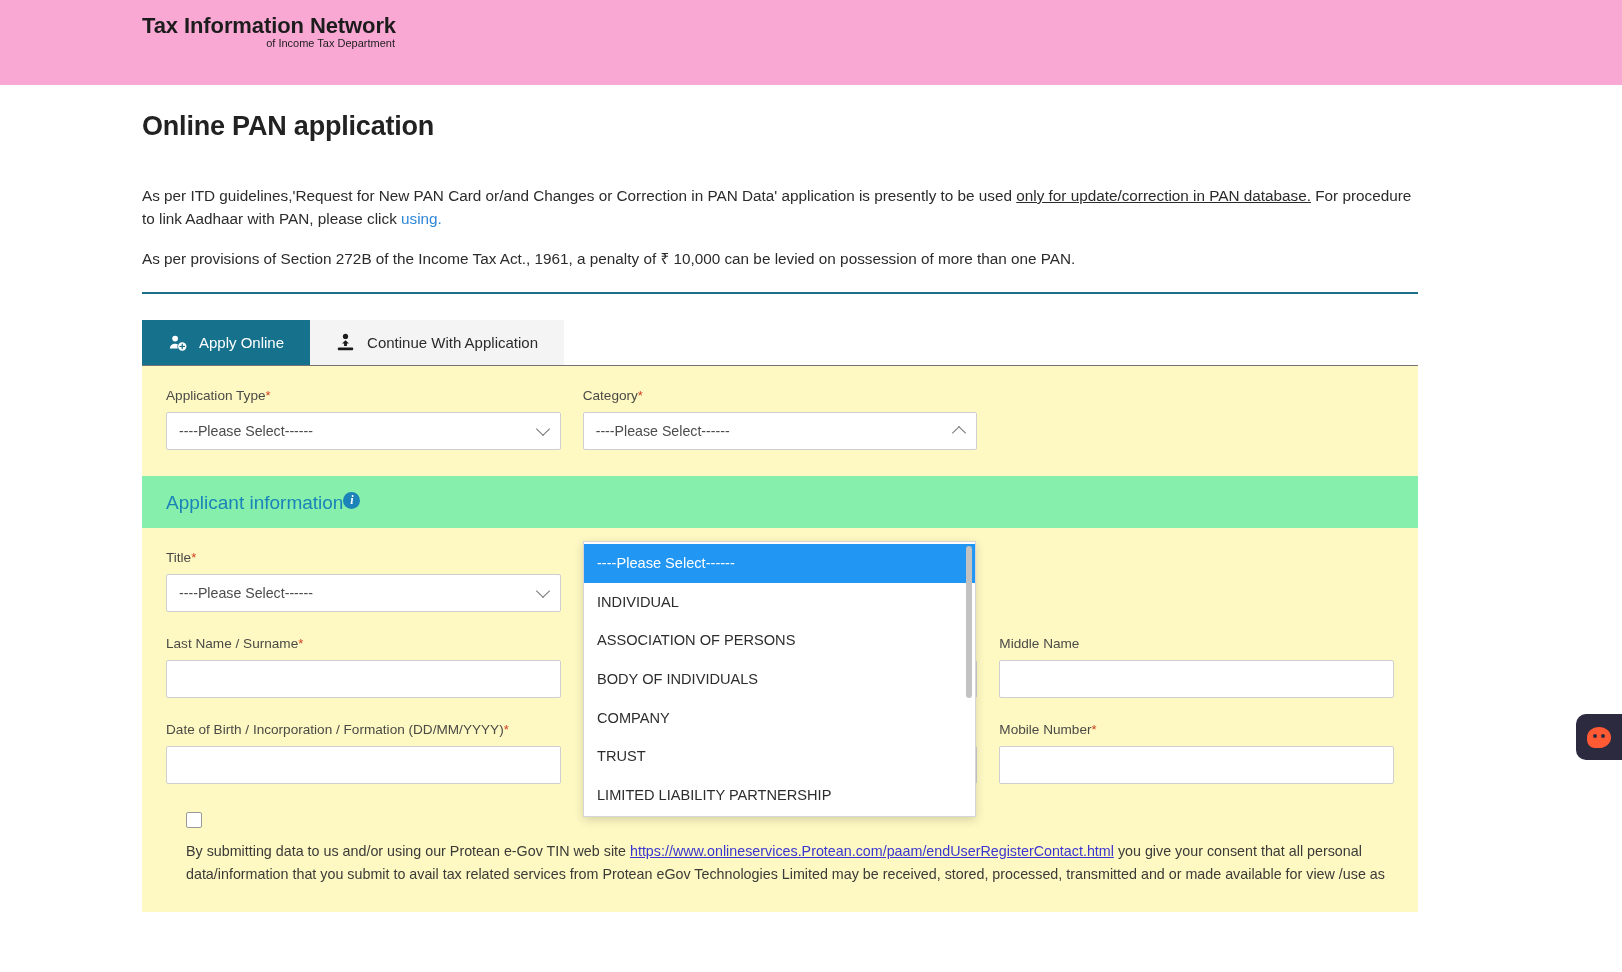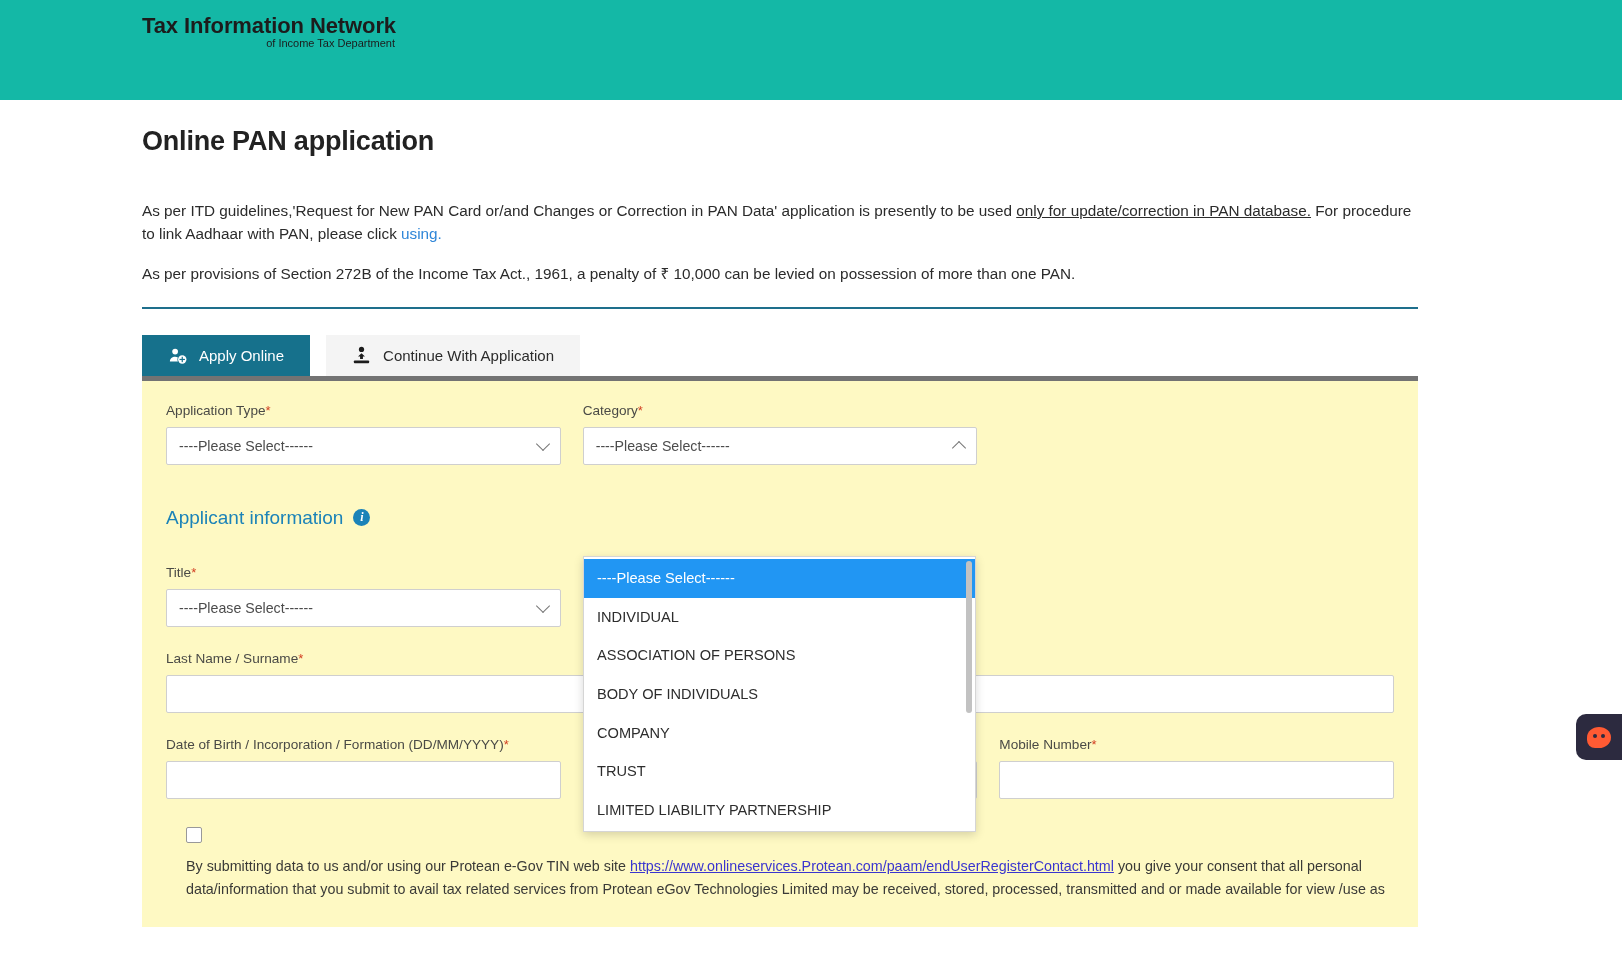--- a/index.html
+++ b/index.html
@@ -7,22 +7,22 @@
     margin: 0; padding: 0;
     width: 1622px; height: 972px;
     background: #ffffff;
     font-family: "Liberation Sans", sans-serif;
     overflow: hidden;
   }
 
   
   .site-header {
     width: 100%;
-    height: 100px;
-    background: #14b8a6;
+    height: 85px;
+    background: #f9a8d4;
     position: relative;
   }
   .logo-block {
     position: absolute;
     left: 142px;
     top: 14px;
     color: #1c1c1c;
     line-height: 1.06;
   }
   .logo-line1 {
@@ -81,24 +81,23 @@
 
   .divider {
     border-bottom: 2px solid #1e6f8c;
     margin-top: 22px;
   }
 
   
   .tabs {
     display: flex;
     align-items: stretch;
-    border-bottom: 5px solid #737373;
+    border-bottom: 1px solid #737373;
     height: 46px;
     margin-top: 26px;
-    gap: 16px;
   }
   .tab {
     display: flex;
     align-items: center;
     gap: 12px;
     padding: 0 26px;
     font-size: 15px;
     cursor: pointer;
     user-select: none;
   }
@@ -155,25 +154,25 @@
     width: 10px; height: 10px;
     border-right: 1.6px solid #777;
     border-bottom: 1.6px solid #777;
     transform: translateY(-70%) rotate(45deg);
   }
   .chev.up {
     transform: translateY(-30%) rotate(-135deg);
   }
 
   .section-head {
-    background: #fef9c3;
+    background: #86efac;
     padding: 16px 24px 14px 24px;
     display: flex;
-    align-items: center;
-    gap: 10px;
+    align-items: flex-start;
+    gap: 0;
     font-size: 19px;
     color: #1b83b8;
   }
   .info-icon {
     width: 17px; height: 17px;
     border-radius: 50%;
     background: #1b83b8;
     color: #fff;
     font-size: 12px;
     font-weight: bold;
@@ -386,20 +385,28 @@
           </div>
         </div>
         <div class="field">
           <div class="field-label">
             <span>First Name</span>
           </div>
           <div class="text-box">
             <span></span>
           </div>
         </div>
+        <div class="field">
+          <div class="field-label">
+            <span>Middle Name</span>
+          </div>
+          <div class="text-box">
+            <span></span>
+          </div>
+        </div>
       </div>
 
       <div class="row-gap"></div>
 
       <div class="panel-row">
         <div class="field">
           <div class="field-label">
             <span>Date of Birth / Incorporation / Formation (DD/MM/YYYY)</span><span class="req">*</span>
           </div>
           <div class="text-box">

